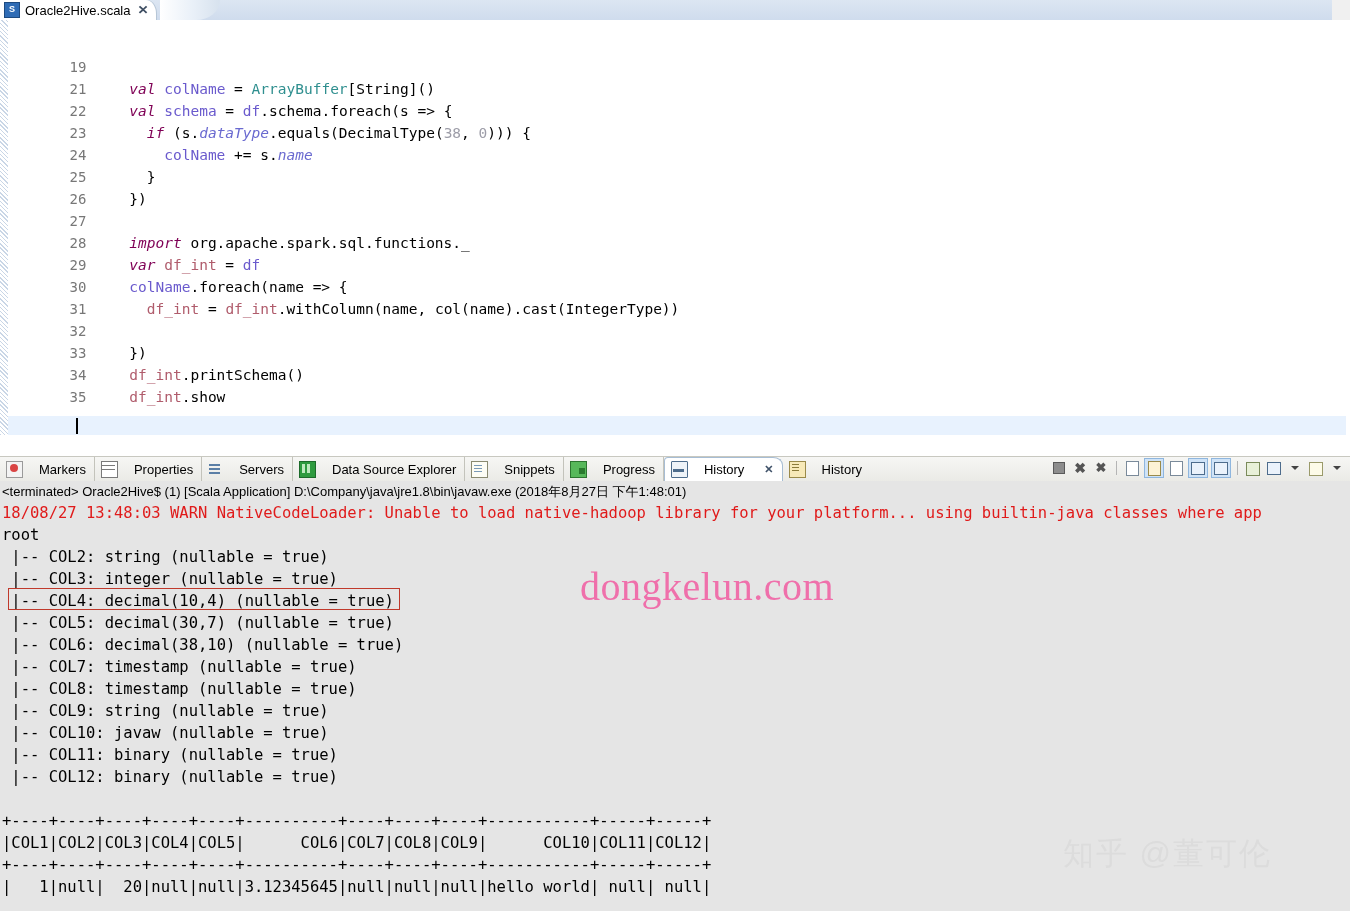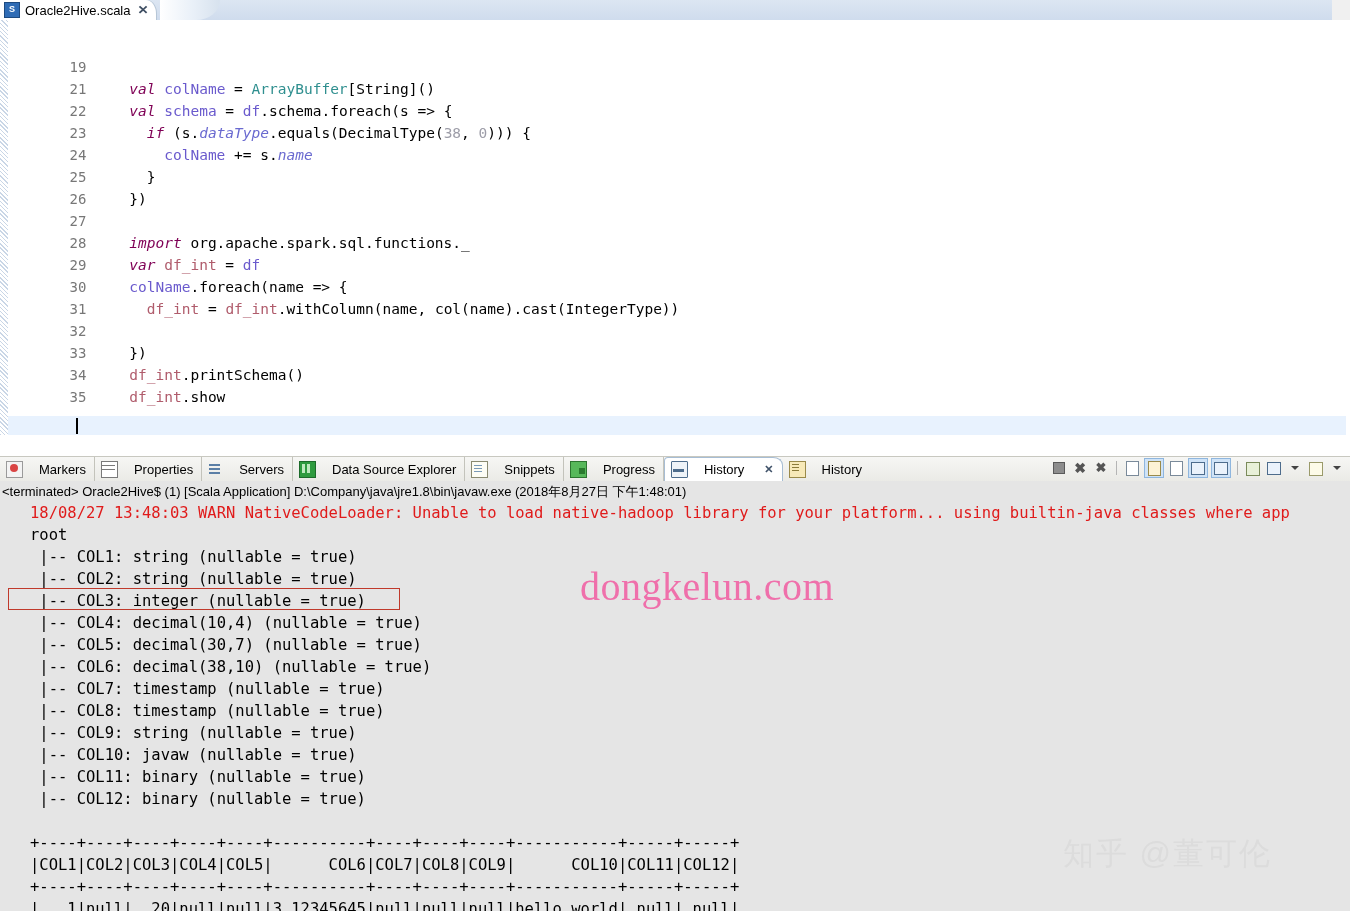--- a/index.html
+++ b/index.html
@@ -159,21 +159,20 @@
   }
   .term-line {
     font-family: "Liberation Sans", sans-serif;
     font-size: 13px; color: #000; white-space: pre;
     padding: 2px 0 0 2px; height: 18px;
   }
   .mono-out {
     font-family: "DejaVu Sans Mono", monospace;
     font-size: 15.5px; line-height: 22px; white-space: pre;
     padding-left: 2px;
-    margin-left: 28px;
   }
   .warn { color: #e01b1b; }
   .outline-box {
     position: absolute; left: 8px; top: 588px; width: 392px; height: 22px;
     border: 1px solid #c0392b; box-sizing: border-box;
   }
   .blank-gap { height: 22px; }
 
   
   .wm-dongkelun {
@@ -353,21 +352,20 @@
       <div class="caret-dn"></div>
     </div>
 </div>
 
 <div class="console">
   <div class="term-line">&lt;terminated&gt; Oracle2Hive$ (1) [Scala Application] D:\Company\java\jre1.8\bin\javaw.exe (2018年8月27日 下午1:48:01)</div>
 
   <div class="mono-out warn" style="margin-top:1px;">18/08/27 13:48:03 WARN NativeCodeLoader: Unable to load native-hadoop library for your platform... using builtin-java classes where app</div>
 
   <div class="mono-out">root</div>
-  <div class="mono-out"> |-- COL1: string (nullable = true)</div>
   <div class="mono-out"> |-- COL2: string (nullable = true)</div>
   <div class="mono-out"> |-- COL3: integer (nullable = true)</div>
   <div class="mono-out"> |-- COL4: decimal(10,4) (nullable = true)</div>
   <div class="mono-out"> |-- COL5: decimal(30,7) (nullable = true)</div>
   <div class="mono-out"> |-- COL6: decimal(38,10) (nullable = true)</div>
   <div class="mono-out"> |-- COL7: timestamp (nullable = true)</div>
   <div class="mono-out"> |-- COL8: timestamp (nullable = true)</div>
   <div class="mono-out"> |-- COL9: string (nullable = true)</div>
   <div class="mono-out"> |-- COL10: javaw (nullable = true)</div>
   <div class="mono-out"> |-- COL11: binary (nullable = true)</div>

